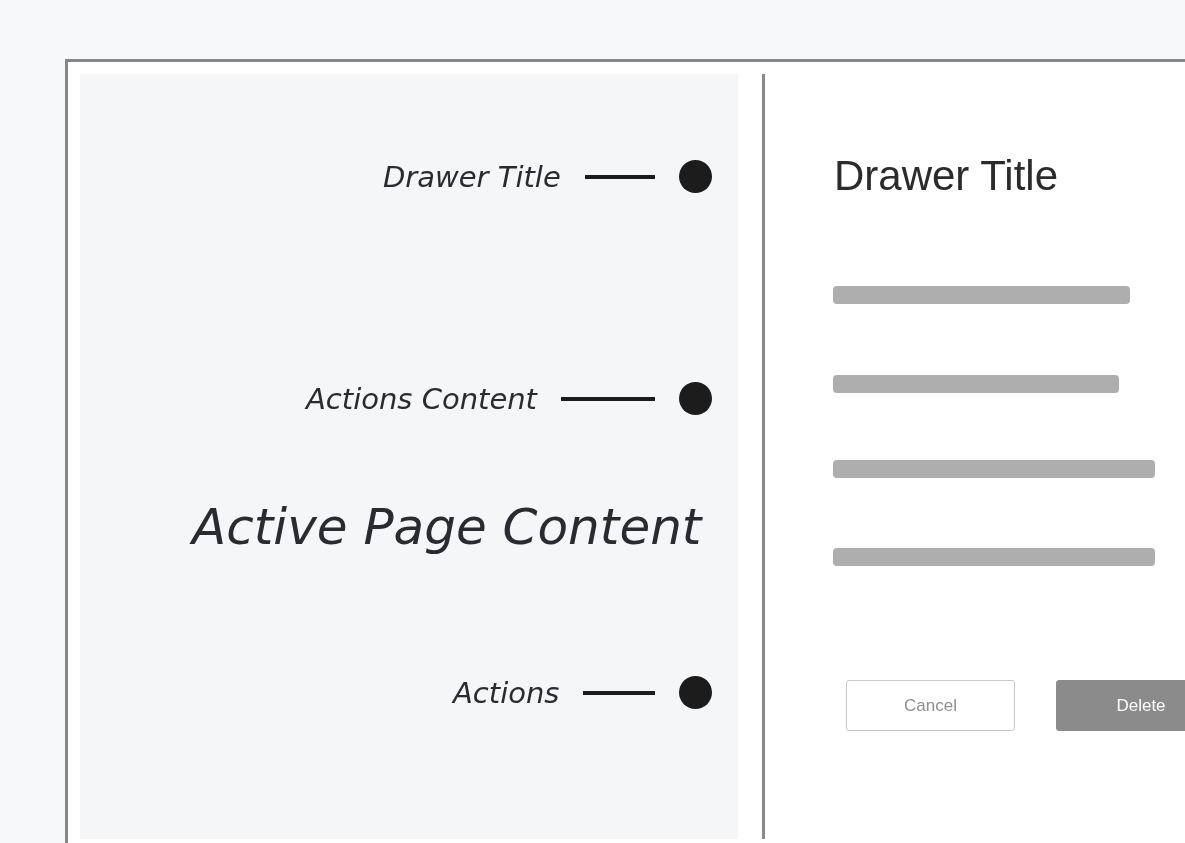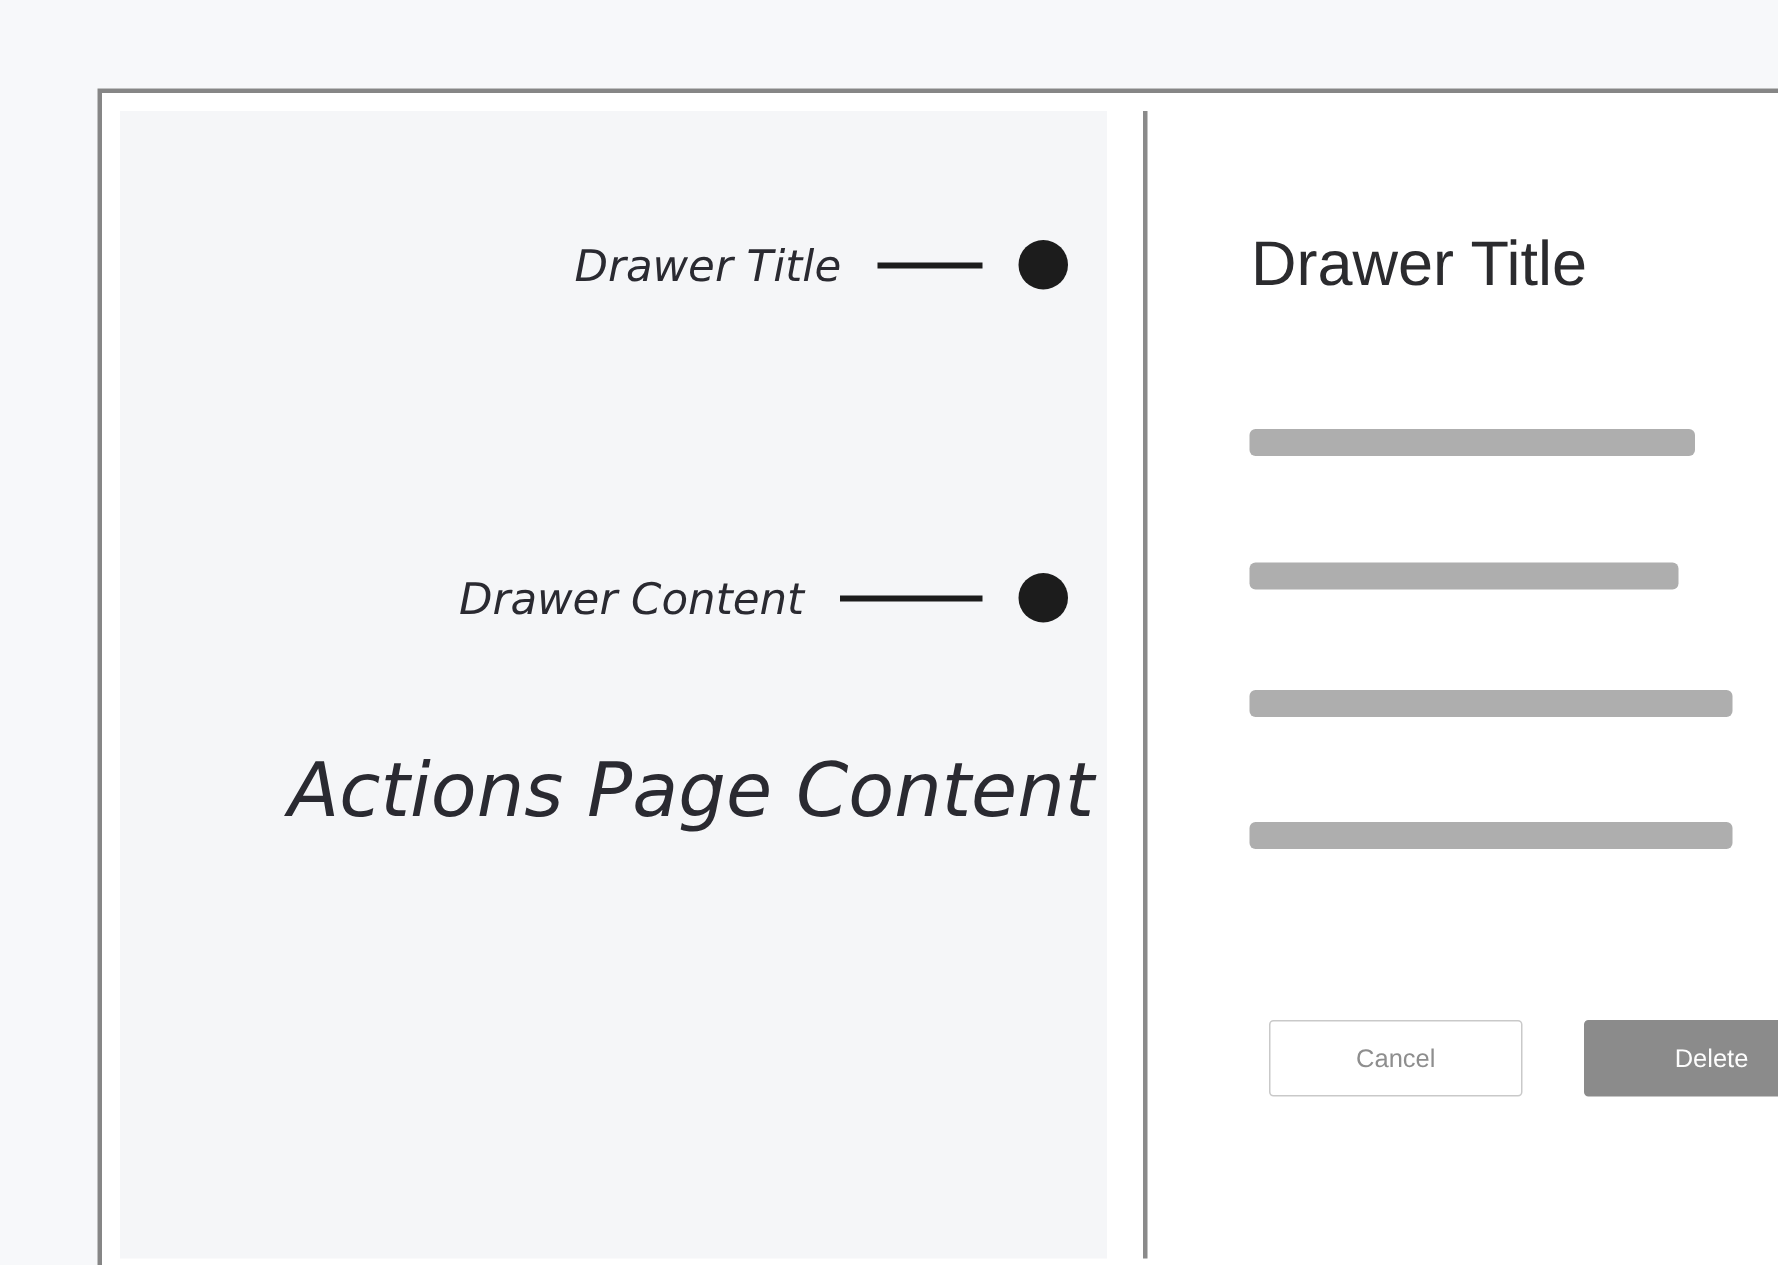--- a/index.html
+++ b/index.html
@@ -138,27 +138,32 @@
 
   <div class="page-panel">
 
     <div class="callout" id="callout-drawer-title">
       <span class="callout-label">Drawer Title</span>
       <span class="callout-line"></span>
       <span class="callout-dot"></span>
     </div>
 
     <div class="callout" id="callout-drawer-content">
-      <span class="callout-label">Drawer Content</span>
+      <span class="callout-label">Actions Content</span>
       <span class="callout-line"></span>
       <span class="callout-dot"></span>
     </div>
 
-    <div class="active-page-label">Actions Page Content</div>
+    <div class="active-page-label">Active Page Content</div>
 
+    <div class="callout" id="callout-actions">
+      <span class="callout-label">Actions</span>
+      <span class="callout-line"></span>
+      <span class="callout-dot"></span>
+    </div>
 
   </div>
 
   <div class="drawer-divider"></div>
 
   <div class="drawer">
 
     <div class="drawer-title">Drawer Title</div>
 
     <div class="ph-bar ph-bar-1"></div>

